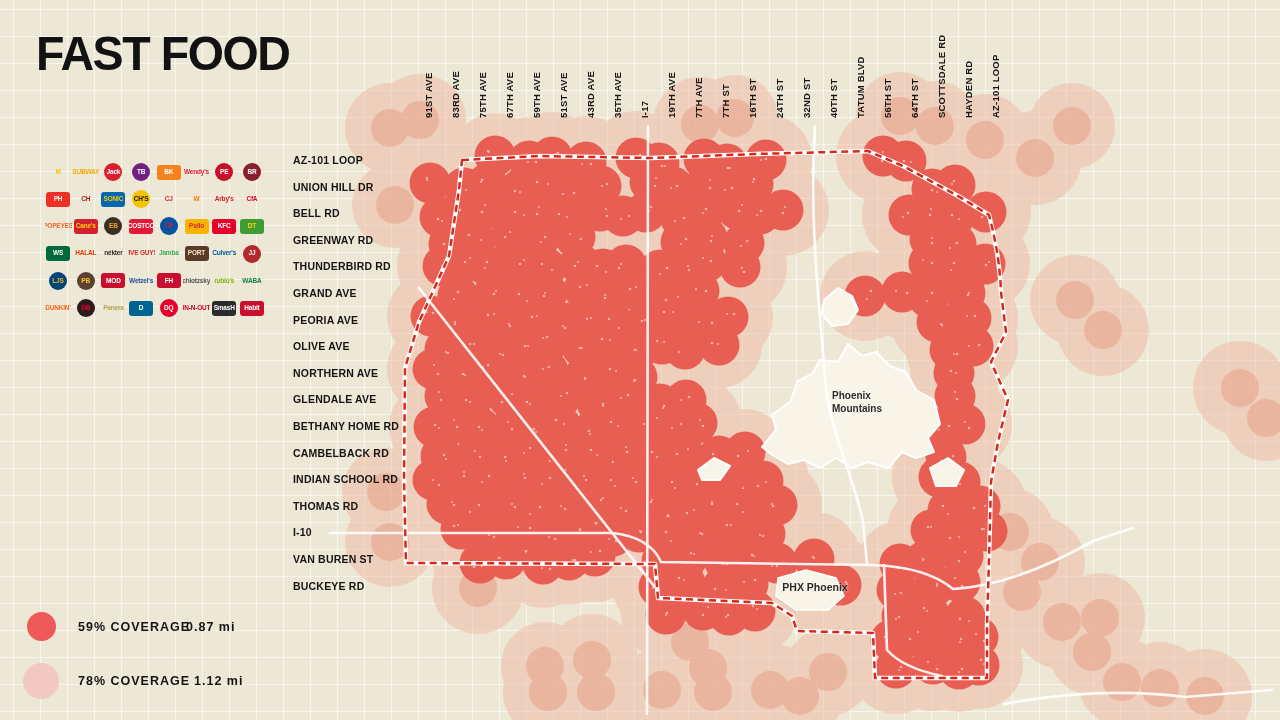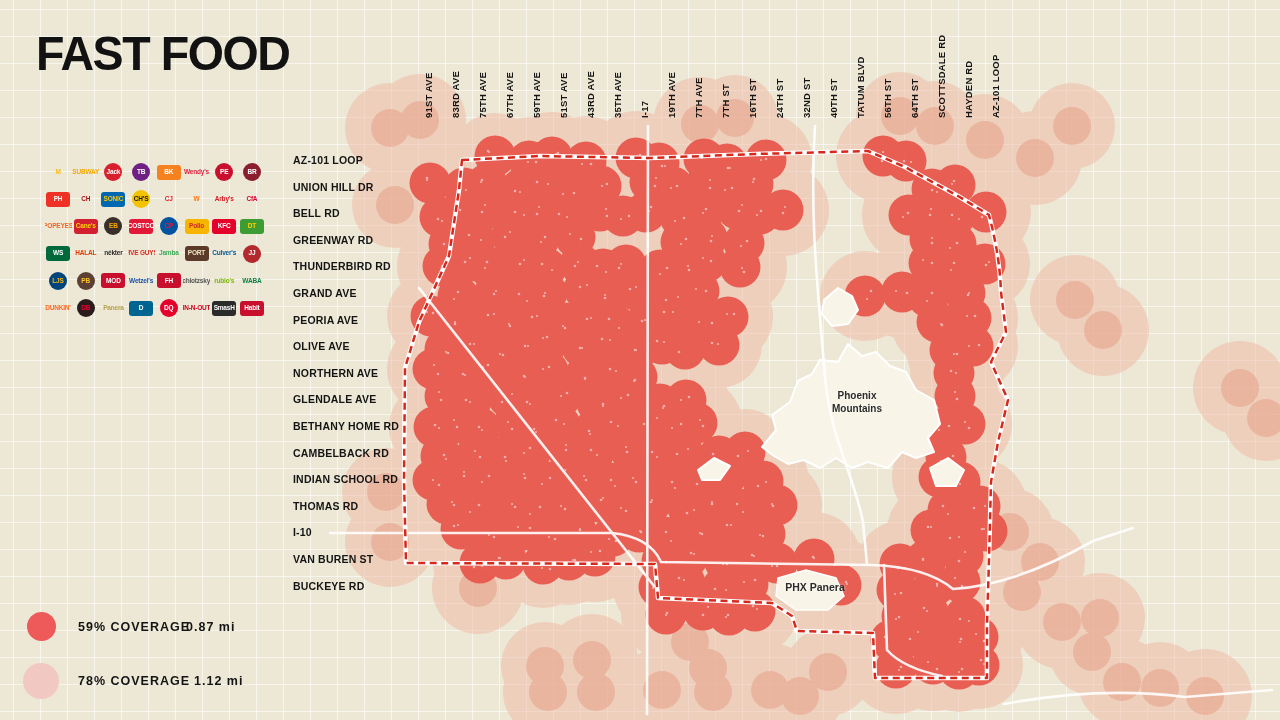--- a/index.html
+++ b/index.html
@@ -26,21 +26,21 @@
   }
   .logo-tile.rect{width:24px;height:15px;border-radius:3px;}
   .logo-tile.circle{width:18px;height:18px;border-radius:50%;}
   .logo-tile.text{width:27px;height:16px;background:transparent!important;}
   .logo-abbr{
     font-size:6.5px;font-weight:900;line-height:1;letter-spacing:-0.2px;
     text-align:center;white-space:nowrap;
   }
   .map-label{
     position:absolute;transform:translate(-50%,-50%);
-    font-size:10px;font-weight:700;color:#2b2b2b;text-align:center;line-height:13px;
+    font-size:10px;font-weight:700;color:#2b2b2b;text-align:left;line-height:13px;
     white-space:nowrap;text-shadow:0 0 3px rgba(255,255,255,.8);
   }
   .legend-dot{position:absolute;border-radius:50%;}
   .legend-dot.d50{left:27px;top:612px;width:29px;height:29px;background:#EE5A5A;}
   .legend-dot.d90{left:23px;top:663px;width:36px;height:36px;background:#F2C9C2;}
   .legend-text{
     position:absolute;font-size:12.5px;font-weight:700;letter-spacing:1px;color:#141414;
     white-space:nowrap;
   }
   .lbl50{left:78px;top:620px;} .val50{left:186px;top:620px;}
@@ -1270,21 +1270,21 @@
       </div>
       <div class="logo-tile rect" style="background: rgb(200, 16, 46); left: 194.9px; top: 139.5px;">
         <span class="logo-abbr" style="color: rgb(255, 255, 255);">Habit</span>
       </div>
     </div>
 
   <div class="map-label" style="left:857px;top:402px;">
     <div>Phoenix</div>
     <div>Mountains</div>
   </div>
-  <div class="map-label" style="left:815px;top:587px;font-size:10.5px;">PHX Panera</div>
+  <div class="map-label" style="left:815px;top:587px;font-size:10.5px;">PHX Phoenix</div>
 
   <div>
     <span class="legend-dot d50"></span>
     <span class="legend-text lbl50">59% COVERAGE</span>
     <span class="legend-text val50">0.87 mi</span>
     <span class="legend-dot d90"></span>
     <span class="legend-text lbl90">78% COVERAGE</span>
     <span class="legend-text val90">1.12 mi</span>
   </div>
 

